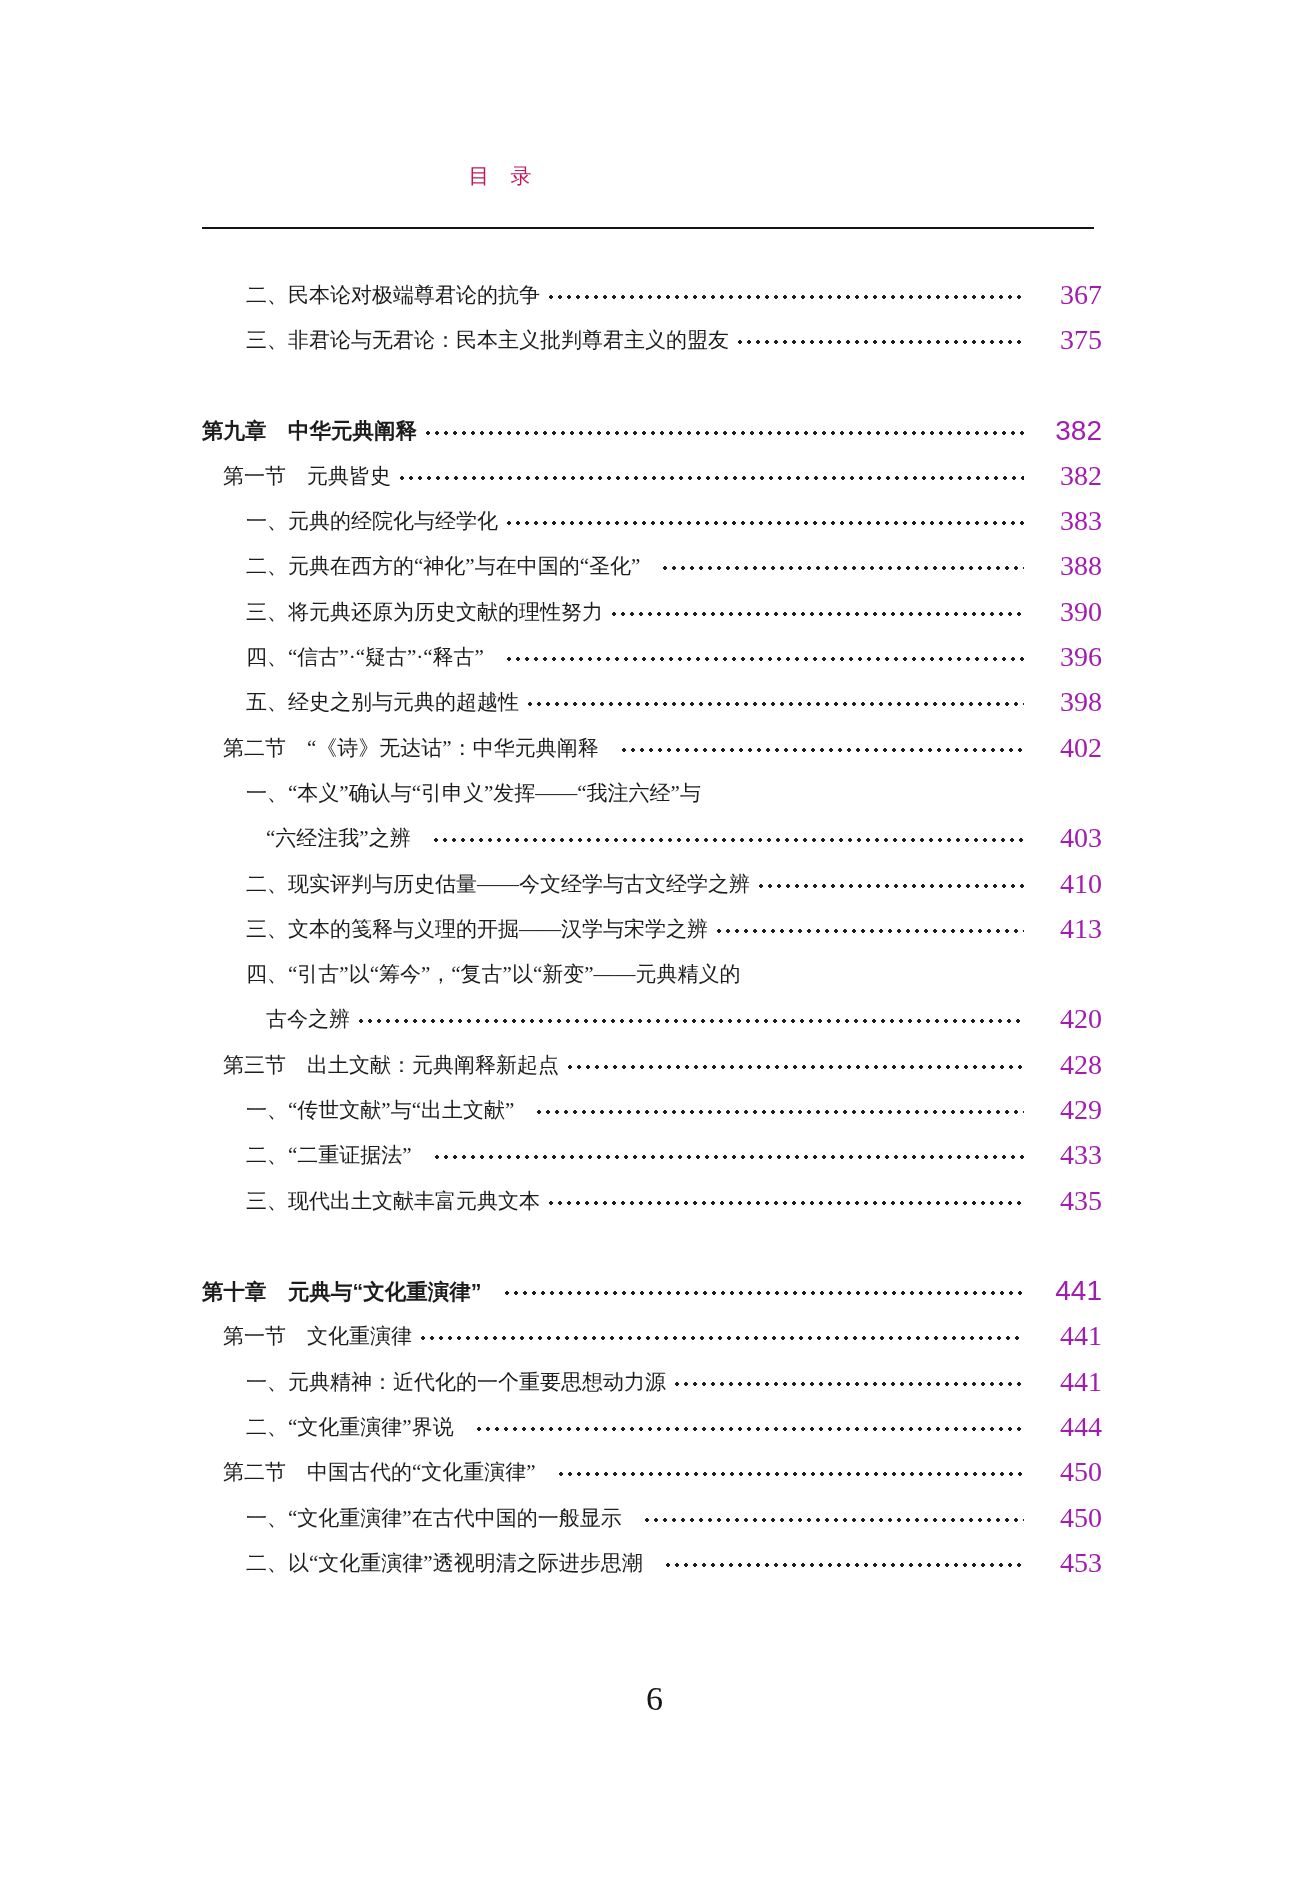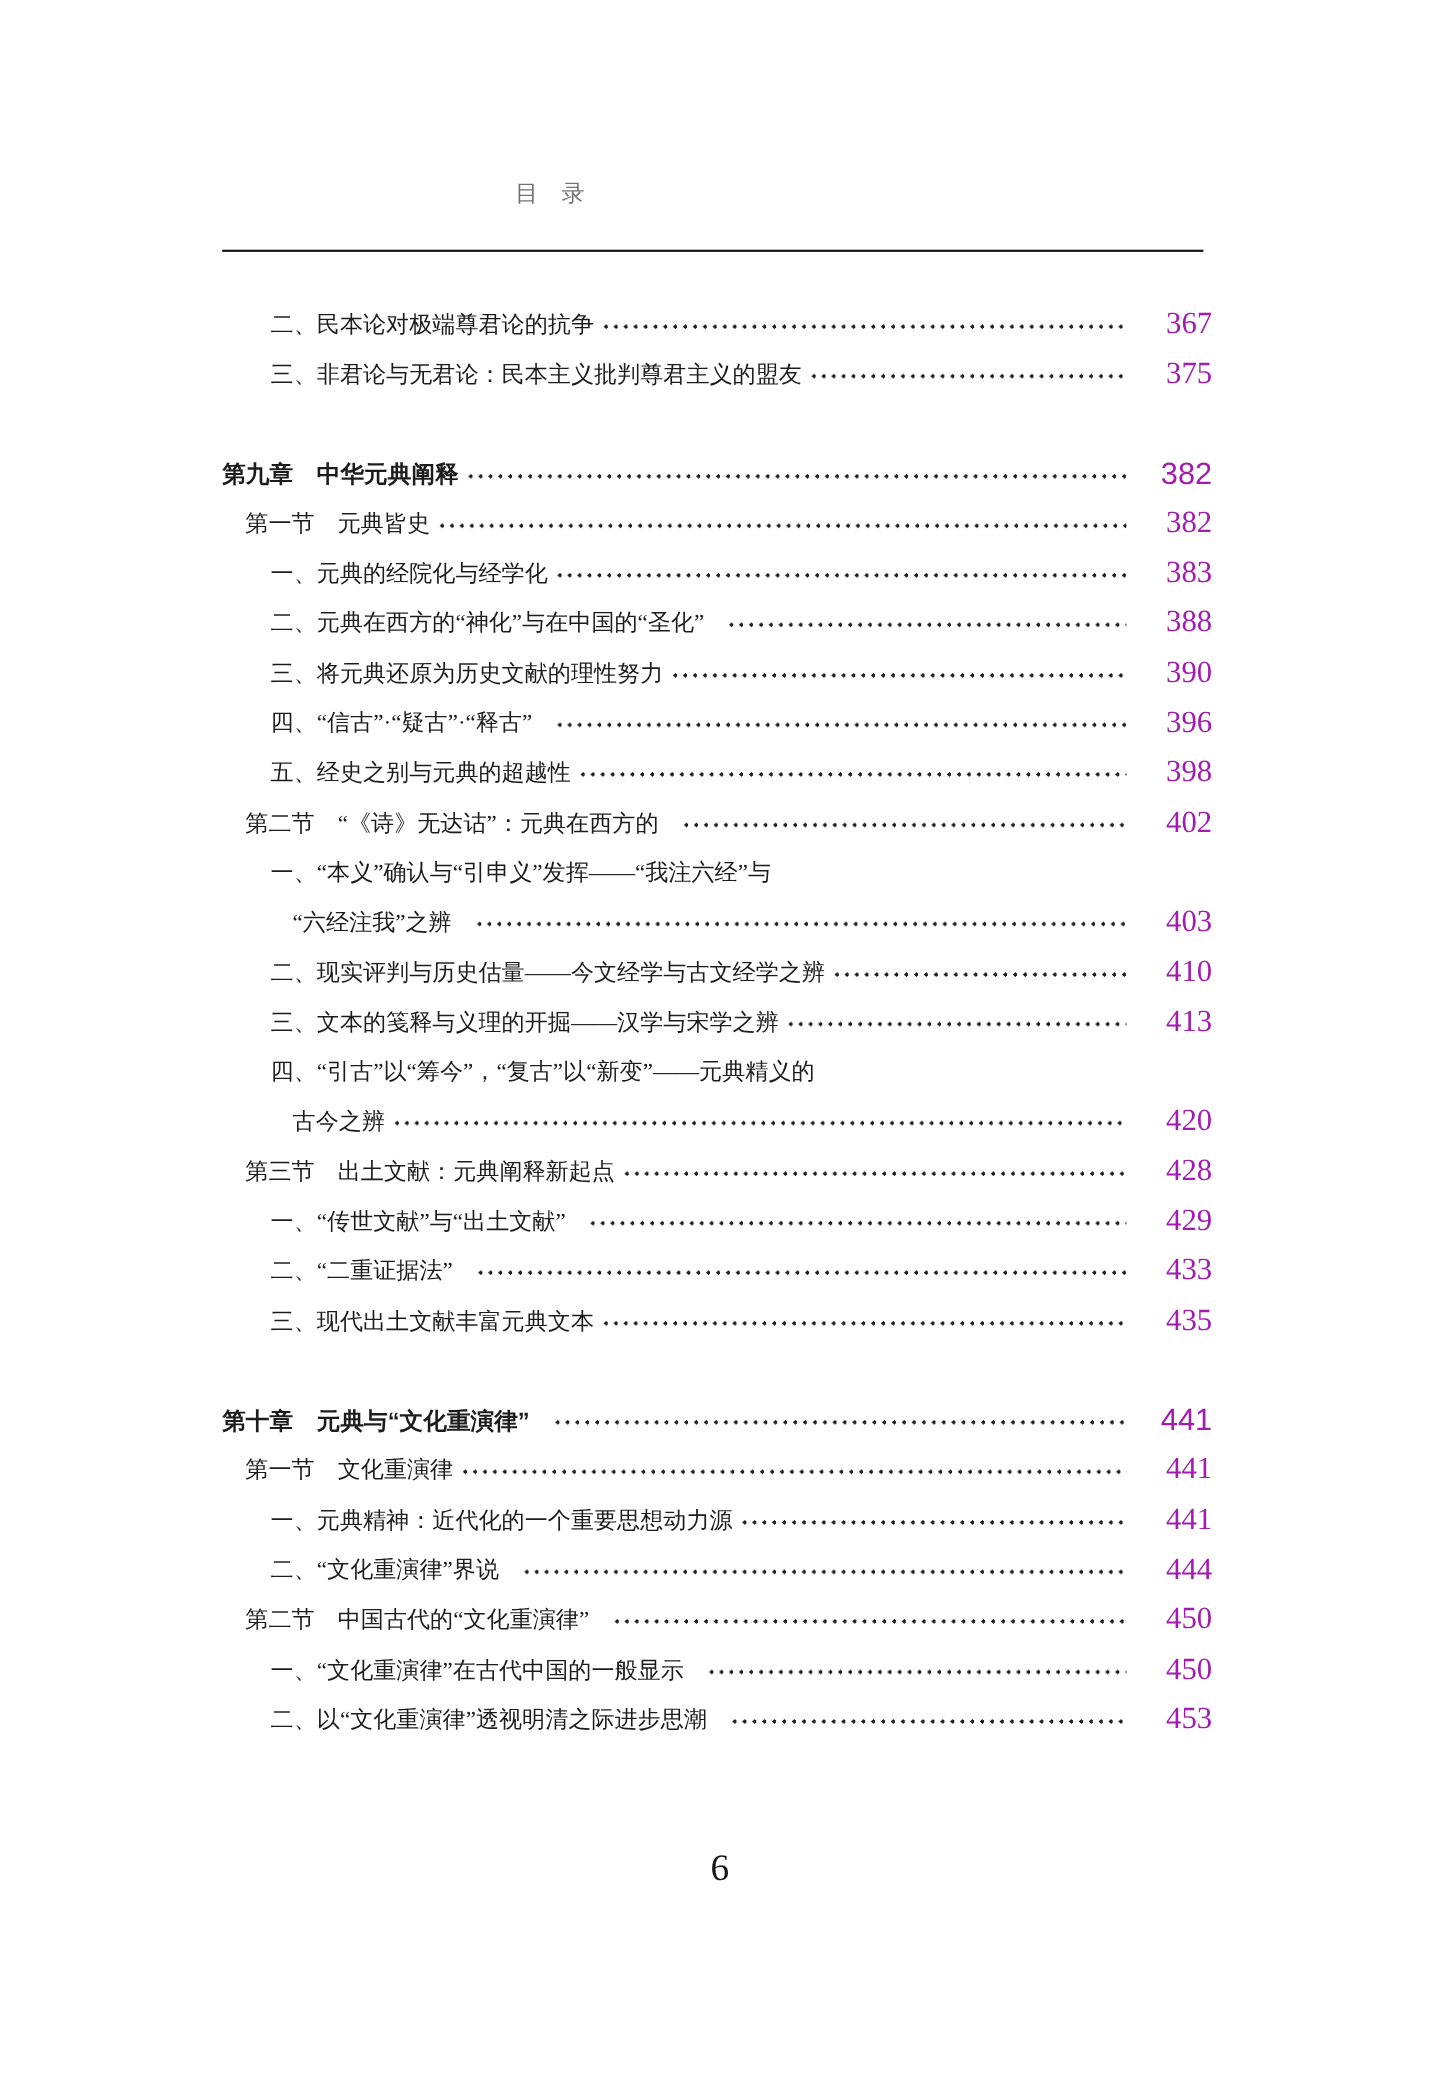--- a/index.html
+++ b/index.html
@@ -10,21 +10,21 @@
     font-family:"Liberation Serif","DejaVu Serif",serif;
     color:#1c1c1c;
     overflow:hidden;
   }
   .page-title{
     position:absolute;
     top:162px;left:400px;width:200px;
     text-align:center;
     font-size:21px;
     line-height:28px;
-    color:#737373;
+    color:#be185d;
     white-space:pre;
   }
   .header-rule{
     position:absolute;
     top:227px;left:202px;width:892px;height:2px;
     background:#151515;
   }
   .entries{
     position:absolute;
     top:272px;left:200px;width:902px;
@@ -123,21 +123,21 @@
     <span class="entry-text">四、“信古”·“疑古”·“释古”</span>
     <span class="leader"></span>
     <span class="pagenum">396</span>
   </div>
     <div class="entry item">
     <span class="entry-text">五、经史之别与元典的超越性</span>
     <span class="leader"></span>
     <span class="pagenum">398</span>
   </div>
     <div class="entry section leader-gap">
-    <span class="entry-text">第二节　“《诗》无达诂”：元典在西方的</span>
+    <span class="entry-text">第二节　“《诗》无达诂”：中华元典阐释</span>
     <span class="leader"></span>
     <span class="pagenum">402</span>
   </div>
     <div class="entry item">
     <span class="entry-text">一、“本义”确认与“引申义”发挥——“我注六经”与</span>
 
   </div>
     <div class="entry continuation leader-gap">
     <span class="entry-text">“六经注我”之辨</span>
     <span class="leader"></span>

